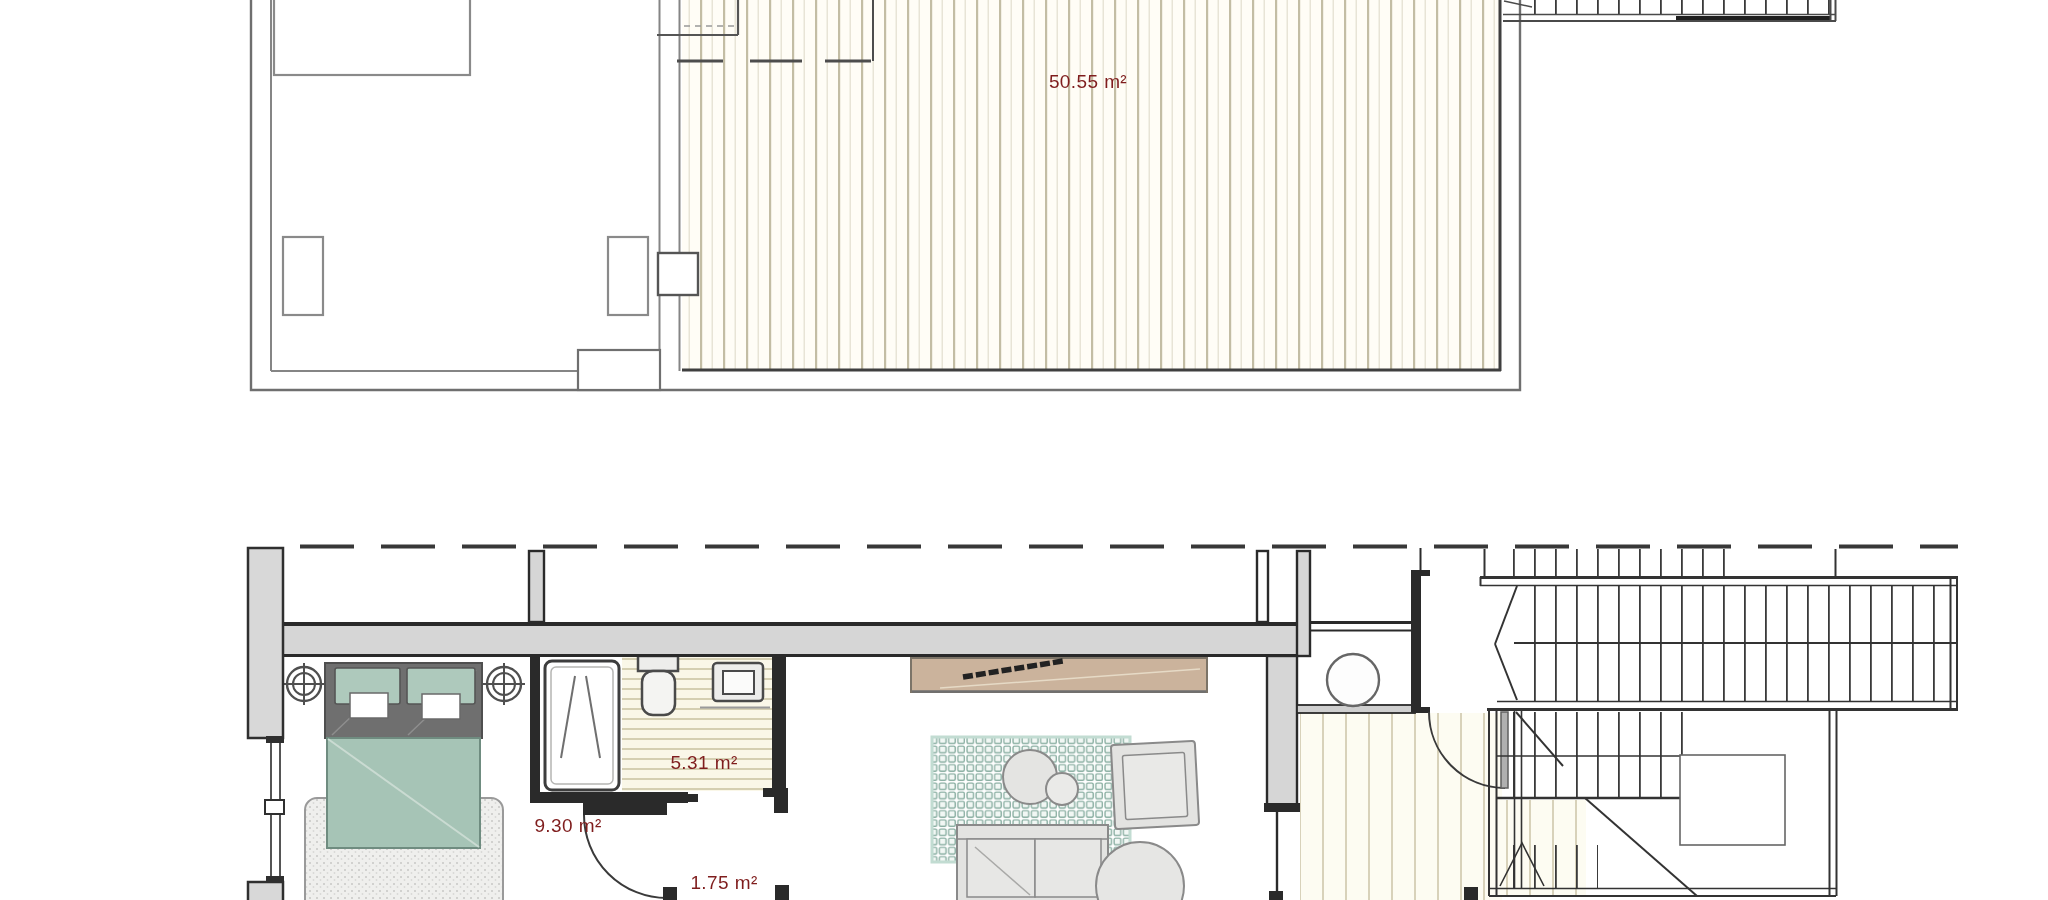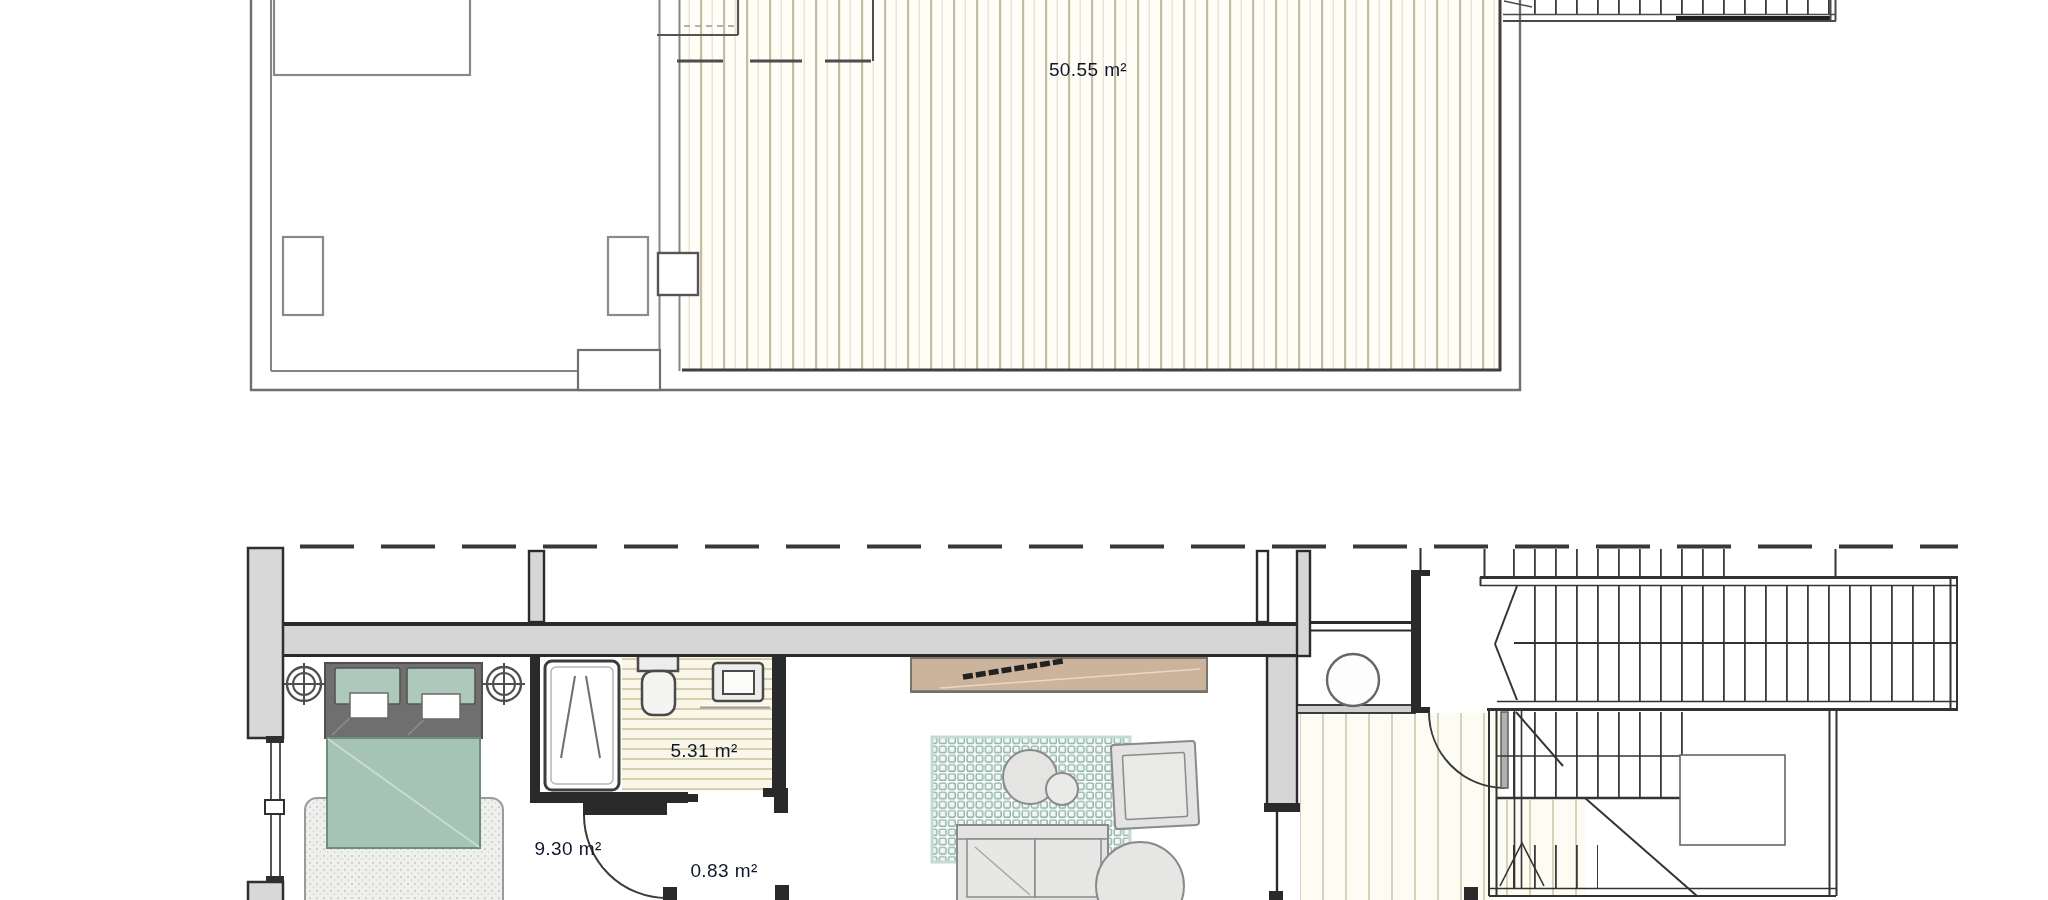--- a/index.html
+++ b/index.html
@@ -1,20 +1,20 @@
 <!DOCTYPE html>
 <html><head>
 <meta charset="utf-8">
 <style>
   html,body{margin:0;padding:0;background:#ffffff;}
   #stage{position:relative;width:2048px;height:900px;background:#ffffff;overflow:hidden;
          font-family:"Liberation Sans", sans-serif;}
   #plan-svg{position:absolute;left:0;top:0;}
   .area-label{position:absolute;transform:translate(-50%,-50%);font-size:19px;
-              color:#0f172a;letter-spacing:.4px;white-space:nowrap;}
+              color:#7f1d1d;letter-spacing:.4px;white-space:nowrap;margin-top:12px;}
 </style>
 </head>
 <body>
 
 <div id="stage">
 
 <svg id="plan-svg" width="2048" height="900" viewBox="0 0 2048 900" xmlns="http://www.w3.org/2000/svg">
   <defs>
     <pattern id="deckV" width="23" height="10" patternUnits="userSpaceOnUse">
       <rect width="23" height="10" fill="#fffdf6"></rect>
@@ -263,16 +263,16 @@
       <line x1="1497" y1="798" x2="1683" y2="798" stroke-width="2.5"></line>
       <rect x="1680" y="755" width="105" height="90" fill="#ffffff" stroke="#666666" stroke-width="1.6"></rect>
     </g>
 
     <line x1="300" y1="546.5" x2="1958" y2="546.5" stroke="#383838" stroke-width="4" stroke-dasharray="54 27"></line>
   </g>
 </svg>
 
 <div class="area-label" style="left:1088px;top:70px;">50.55 m²</div>
 <div class="area-label" style="left:704px;top:751px;">5.31 m²</div>
-<div class="area-label" style="left:568px;top:849px;">9.30 m²</div>
-<div class="area-label" style="left:724px;top:871px;">0.83 m²</div>
+<div class="area-label" style="left:568px;top:814px;">9.30 m²</div>
+<div class="area-label" style="left:724px;top:871px;">1.75 m²</div>
 
 </div>
 
 </body></html>

